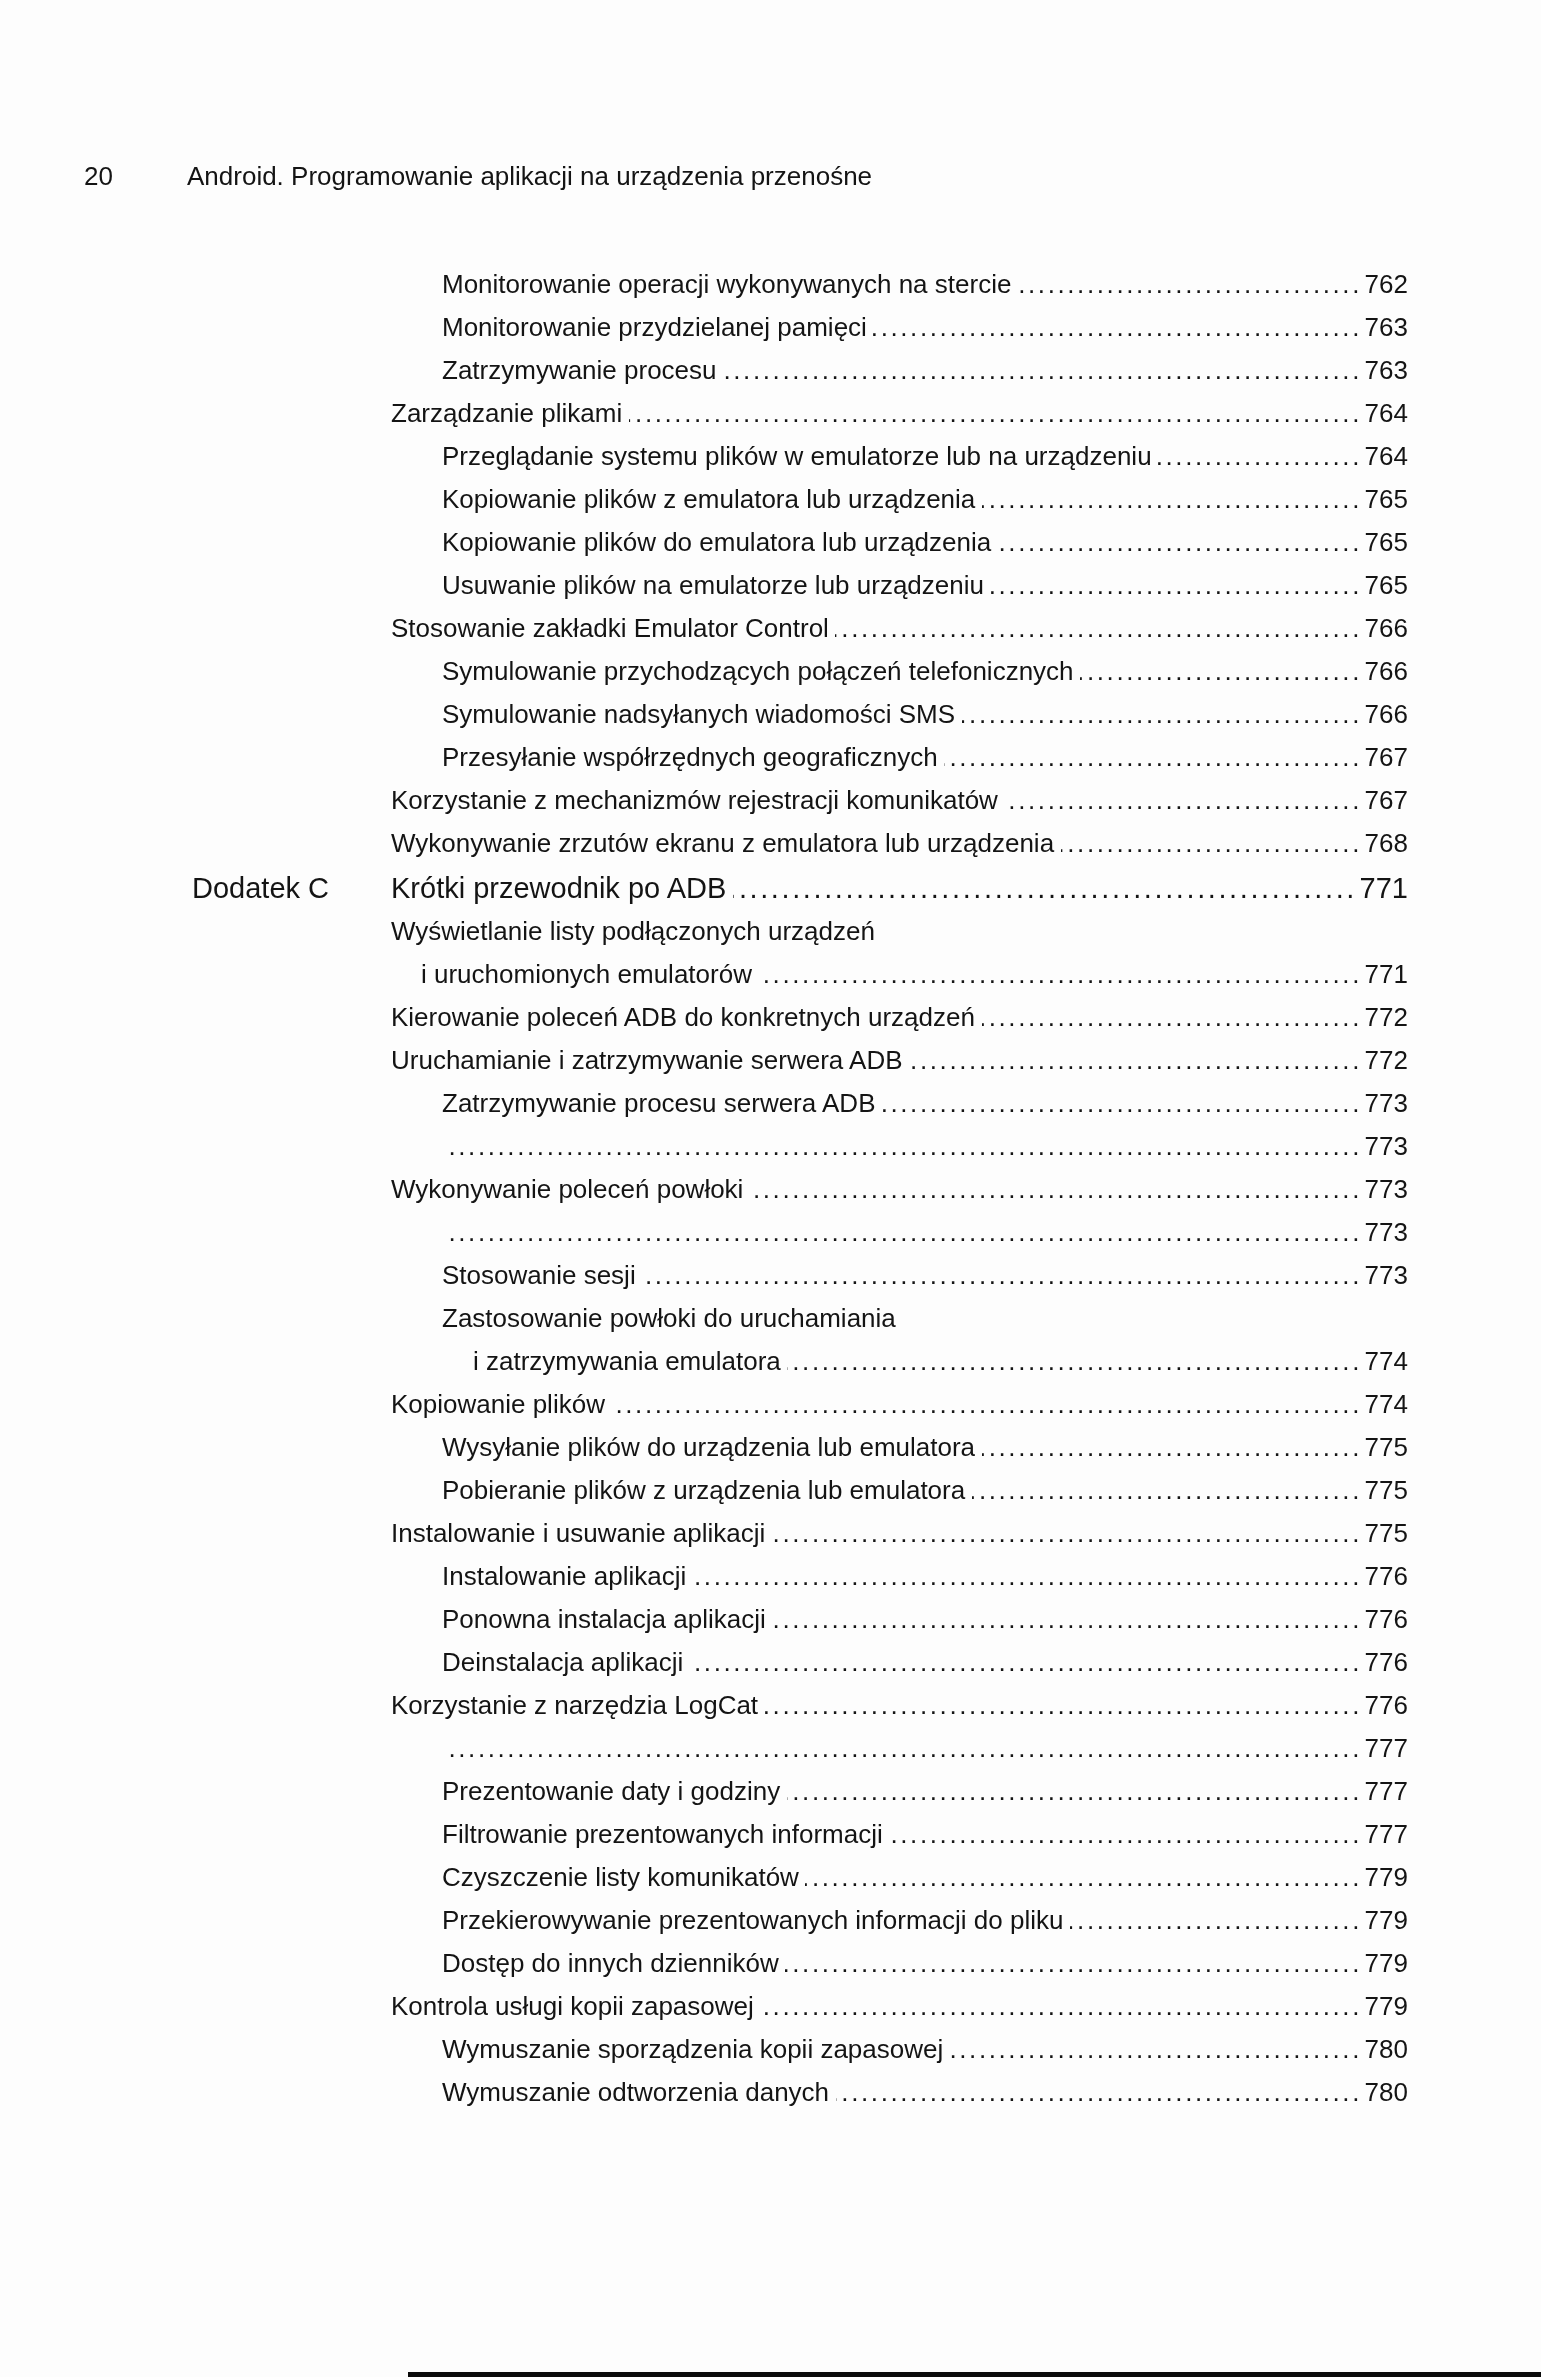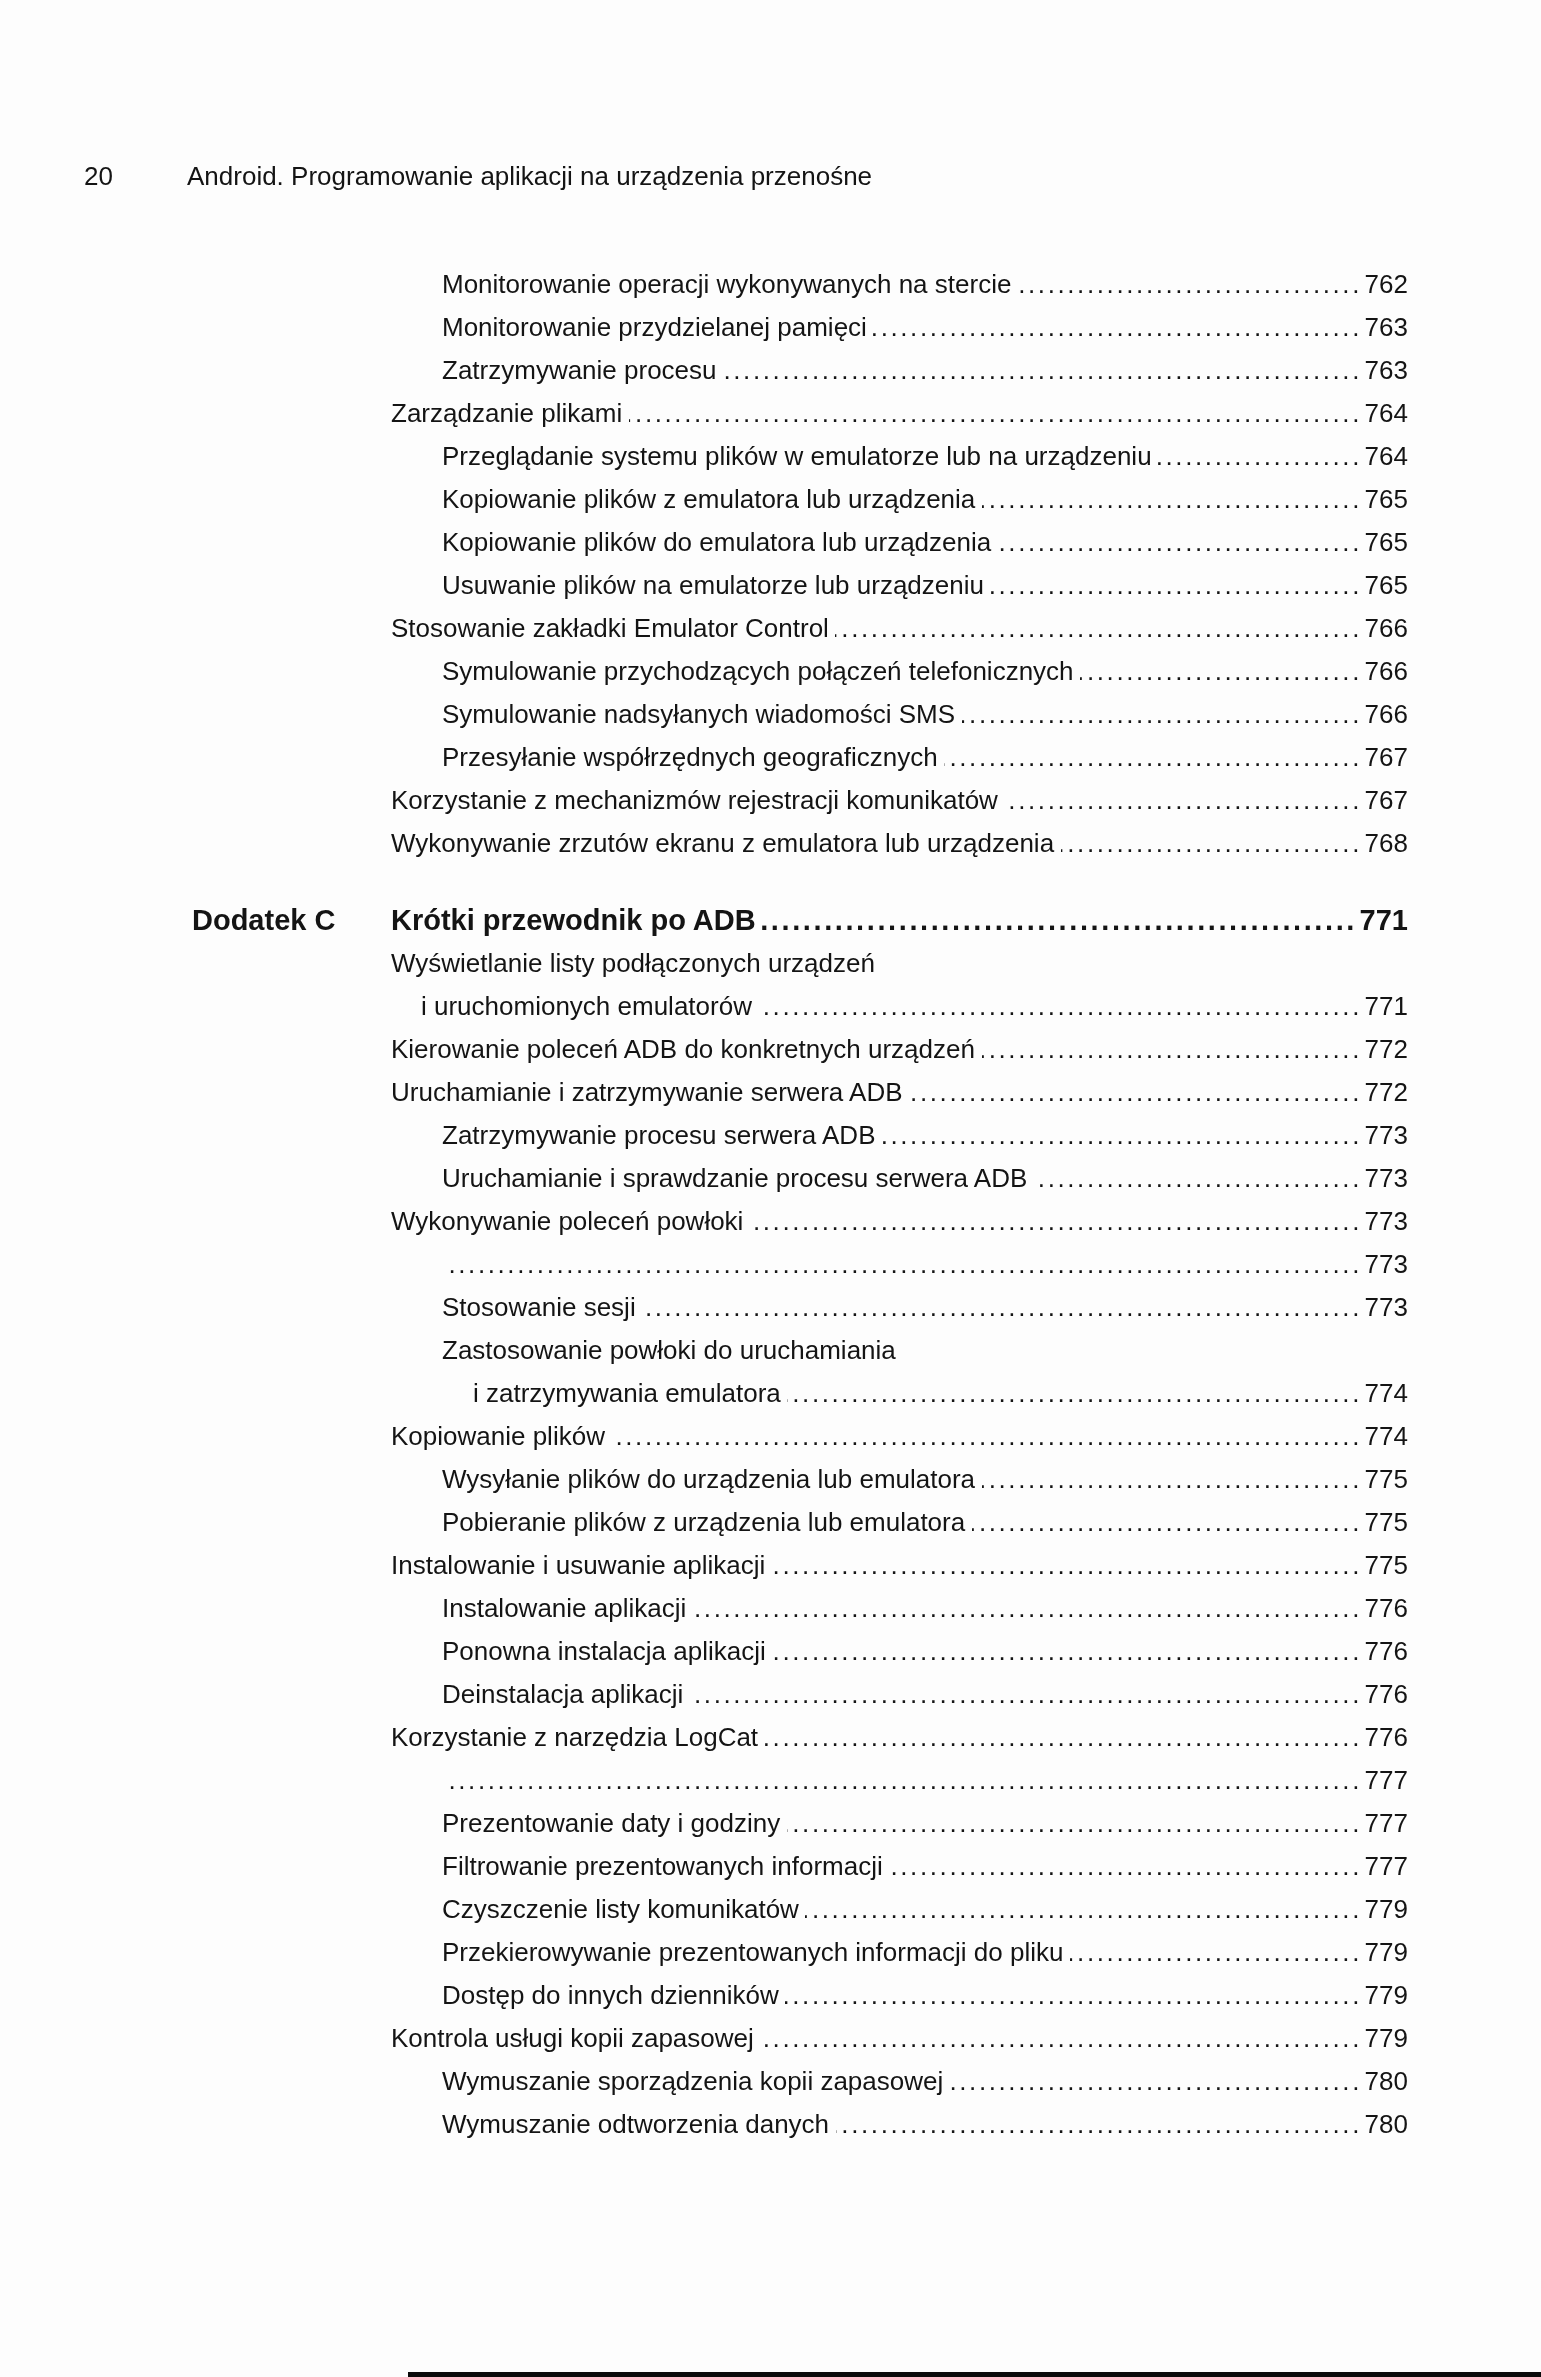--- a/index.html
+++ b/index.html
@@ -44,23 +44,23 @@
     letter-spacing: 2.6px;
   }
   .dots::after {
     content: "....................................................................................................................................................................................";
   }
 
   .pg { white-space: nowrap; }
 
   .row.chapter {
     position: relative;
-    font-weight: bold;
+    font-weight: normal;
     font-size: 29px;
-    margin-top: 34px;
+    margin-top: 2px;
     align-items: center;
   }
   .chapter-label {
     position: absolute; left: -199px; top: 0;
     white-space: nowrap;
   }
 
   .scan-edge {
     position: absolute; left: 408px; right: 0; bottom: 0;
     height: 4.6px; background: #0a0a0a;
@@ -170,21 +170,20 @@
         <span class="t">Uruchamianie i zatrzymywanie serwera ADB</span>
         <span class="dots"></span>
         <span class="pg">772</span>
       </div>
       <div class="row lvl2">
         <span class="t">Zatrzymywanie procesu serwera ADB</span>
         <span class="dots"></span>
         <span class="pg">773</span>
       </div>
       <div class="row lvl2">
-        <span class="t">Uruchamianie i sprawdzanie procesu serwera ADB</span>
         <span class="dots"></span>
         <span class="pg">773</span>
       </div>
       <div class="row lvl1">
         <span class="t">Wykonywanie poleceń powłoki</span>
         <span class="dots"></span>
         <span class="pg">773</span>
       </div>
       <div class="row lvl2">
         <span class="dots"></span>

